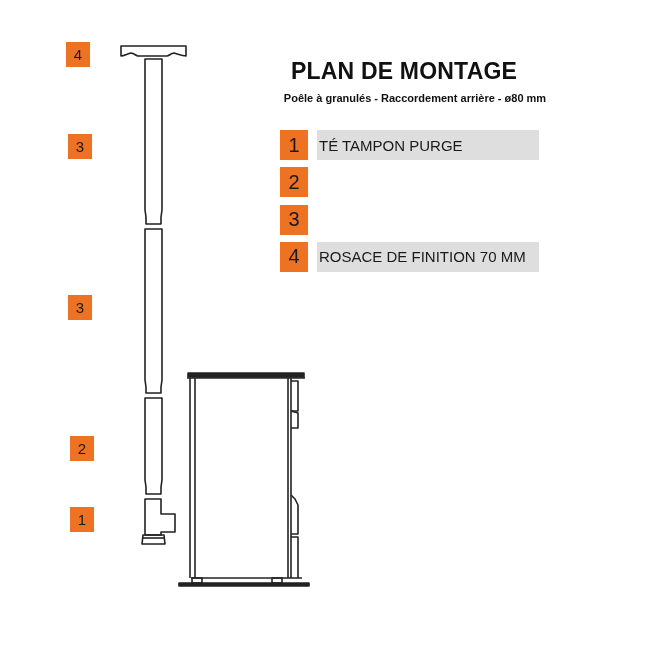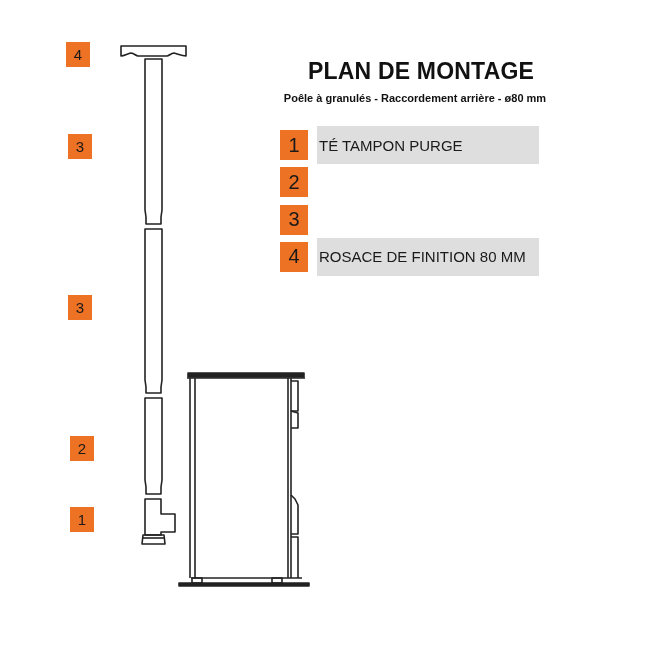--- a/index.html
+++ b/index.html
@@ -1,22 +1,22 @@
 <!DOCTYPE html>
 <html><head>
 <meta charset="utf-8">
 <style>
   html,body{margin:0;padding:0;background:#fff;}
   body{width:650px;height:650px;position:relative;overflow:hidden;font-family:"Liberation Sans",sans-serif;}
-  .title{position:absolute;left:276px;top:58px;width:290px;text-align:center;font-weight:bold;font-size:23px;color:#111;letter-spacing:0.2px;}
+  .title{position:absolute;left:259px;top:58px;width:290px;text-align:center;font-weight:bold;font-size:23px;color:#111;letter-spacing:0.2px;}
   .subtitle{position:absolute;left:270px;top:92px;width:290px;text-align:center;font-weight:bold;font-size:11px;color:#111;}
   .legend{position:absolute;left:280px;top:130px;}
   .legend-row{display:flex;align-items:center;height:30px;margin-bottom:7.3px;}
   .legend-num{width:28px;height:30px;background:#ee7224;color:#1a1a1a;font-size:20px;display:flex;align-items:center;justify-content:center;}
-  .legend-label{margin-left:9px;width:222px;height:38px;background:#dedede;color:#1a1a1a;font-size:15px;display:flex;align-items:center;padding-left:2px;box-sizing:border-box;}
+  .legend-label{margin-left:9px;width:222px;height:30px;background:#dedede;color:#1a1a1a;font-size:15px;display:flex;align-items:center;padding-left:2px;box-sizing:border-box;}
   .tag{position:absolute;width:24px;height:25px;background:#ee7224;color:#1a1a1a;font-size:15px;display:flex;align-items:center;justify-content:center;}
   svg.drawing{position:absolute;left:0;top:0;}
 </style>
 </head>
 <body>
 
 <div class="title">PLAN DE MONTAGE</div>
 <div class="subtitle">Poêle à granulés - Raccordement arrière - ø80 mm</div>
 
 <div class="legend">
@@ -25,21 +25,21 @@
     <div class="legend-label">TÉ TAMPON PURGE</div>
   </div>
   <div class="legend-row">
     <div class="legend-num">2</div>
   </div>
   <div class="legend-row">
     <div class="legend-num">3</div>
   </div>
   <div class="legend-row">
     <div class="legend-num">4</div>
-    <div class="legend-label">ROSACE DE FINITION 80 MM</div>
+    <div class="legend-label">ROSACE DE FINITION 70 MM</div>
   </div>
 </div>
 
 <div class="tag" style="left:66px;top:42px;">4</div>
 <div class="tag" style="left:68px;top:134px;">3</div>
 <div class="tag" style="left:68px;top:295px;">3</div>
 <div class="tag" style="left:70px;top:436px;">2</div>
 <div class="tag" style="left:70px;top:507px;">1</div>
 
 <svg class="drawing" width="650" height="650" viewBox="0 0 650 650">

